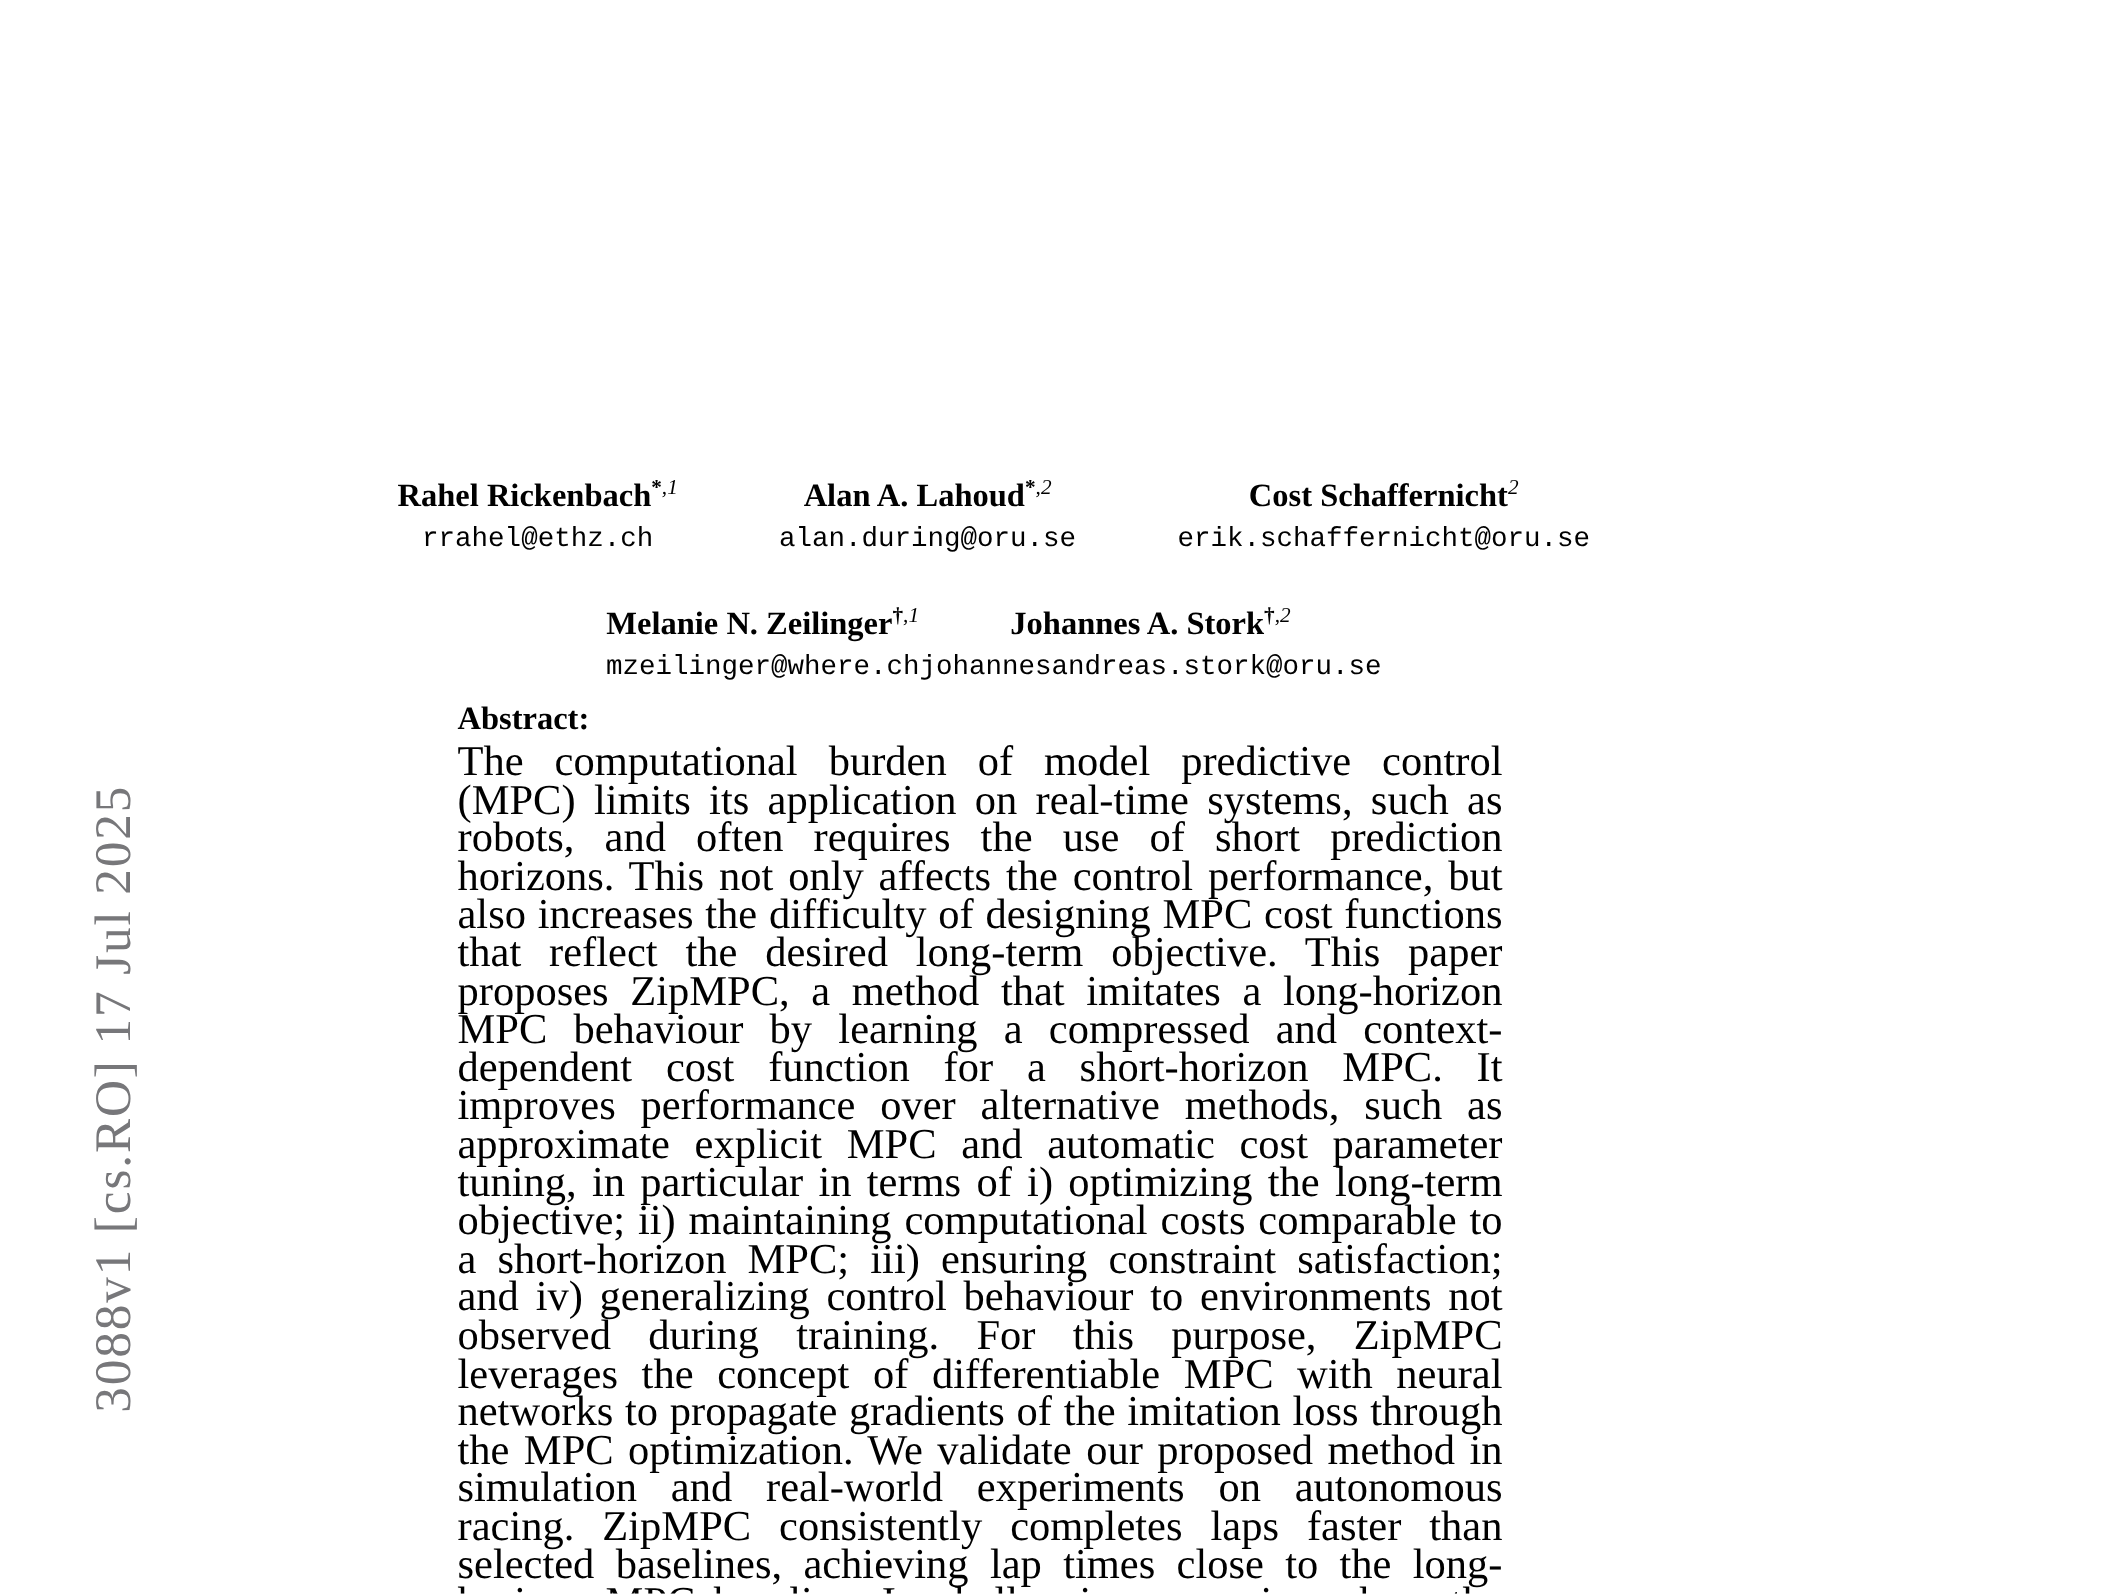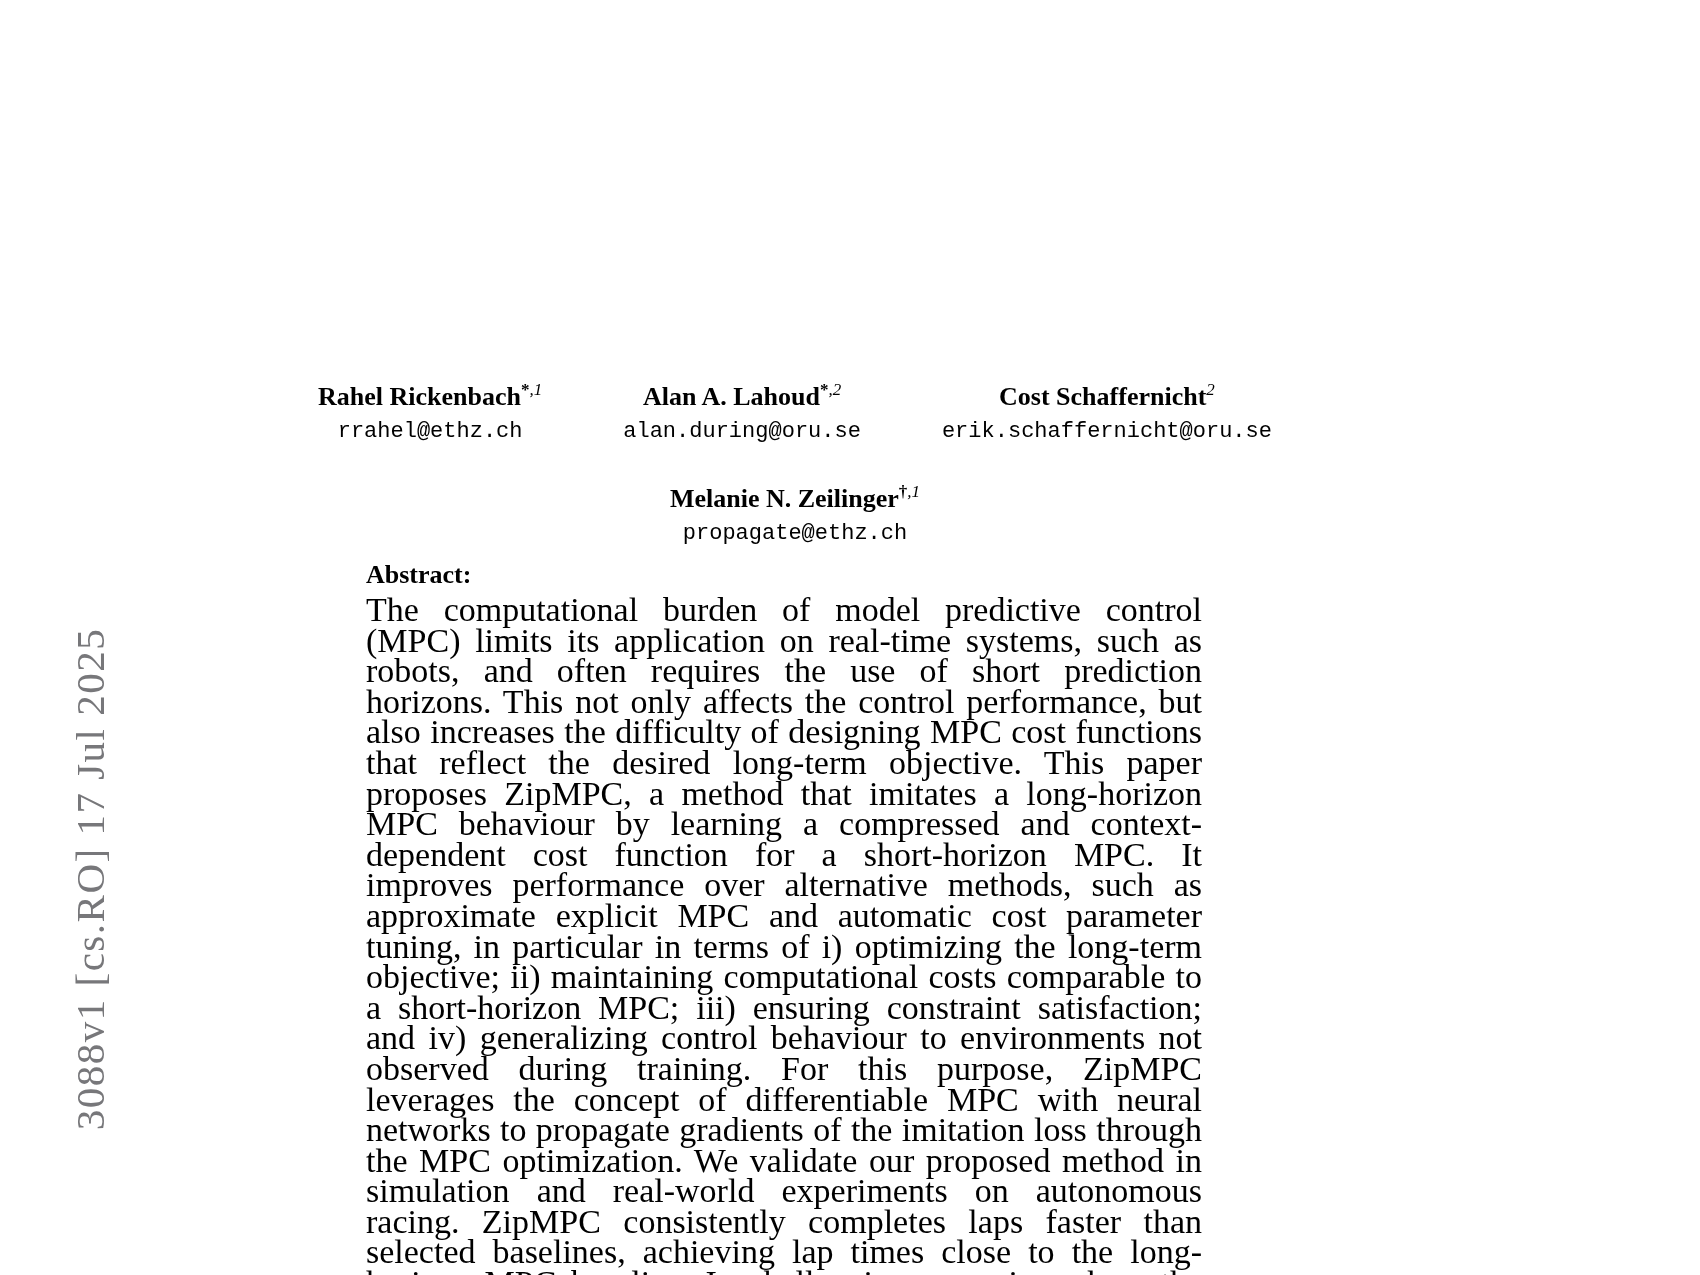--- a/index.html
+++ b/index.html
@@ -144,23 +144,27 @@
         <div class="author-name"><span>Cost Schaffernicht</span><sup><span class="num">2</span></sup></div>
         <div class="author-email">erik.schaffernicht@oru.se</div>
       </div>
 
     </div>
 
     <div class="author-row row2">
 
       <div class="author-block">
         <div class="author-name"><span>Melanie N. Zeilinger</span><sup><span>†</span><span class="num">,</span><span class="num">1</span></sup></div>
-        <div class="author-email">propagate@ethz.ch</div>
+        <div class="author-email">mzeilinger@where.ch</div>
       </div>
 
+      <div class="author-block">
+        <div class="author-name"><span>Johannes A. Stork</span><sup><span>†</span><span class="num">,</span><span class="num">2</span></sup></div>
+        <div class="author-email">johannesandreas.stork@oru.se</div>
+      </div>
 
     </div>
 
   </div>
 
   <div class="abstract">
     <div class="abstract-heading">Abstract:</div>
     <div class="abstract-body">The computational burden of model predictive control (MPC) limits its application on real-time systems, such as robots, and often requires the use of short prediction horizons. This not only affects the control performance, but also increases the difficulty of designing MPC cost functions that reflect the desired long-term objective. This paper proposes ZipMPC, a method that imitates a long-horizon MPC behaviour by learning a compressed and context-dependent cost function for a short-horizon MPC. It improves performance over alternative methods, such as approximate explicit MPC and automatic cost parameter tuning, in particular in terms of i) optimizing the long-term objective; ii) maintaining computational costs comparable to a short-horizon MPC; iii) ensuring constraint satisfaction; and iv) generalizing control behaviour to environments not observed during training. For this purpose, ZipMPC leverages the concept of differentiable MPC with neural networks to propagate gradients of the imitation loss through the MPC optimization. We validate our proposed method in simulation and real-world experiments on autonomous racing. ZipMPC consistently completes laps faster than selected baselines, achieving lap times close to the long-horizon MPC baseline. In challenging scenarios where the short-horizon MPC baseline fails to complete a lap, ZipMPC is able to do so. In particular, these performance gains are also observed on tracks unseen during training.</div>
   </div>
 

